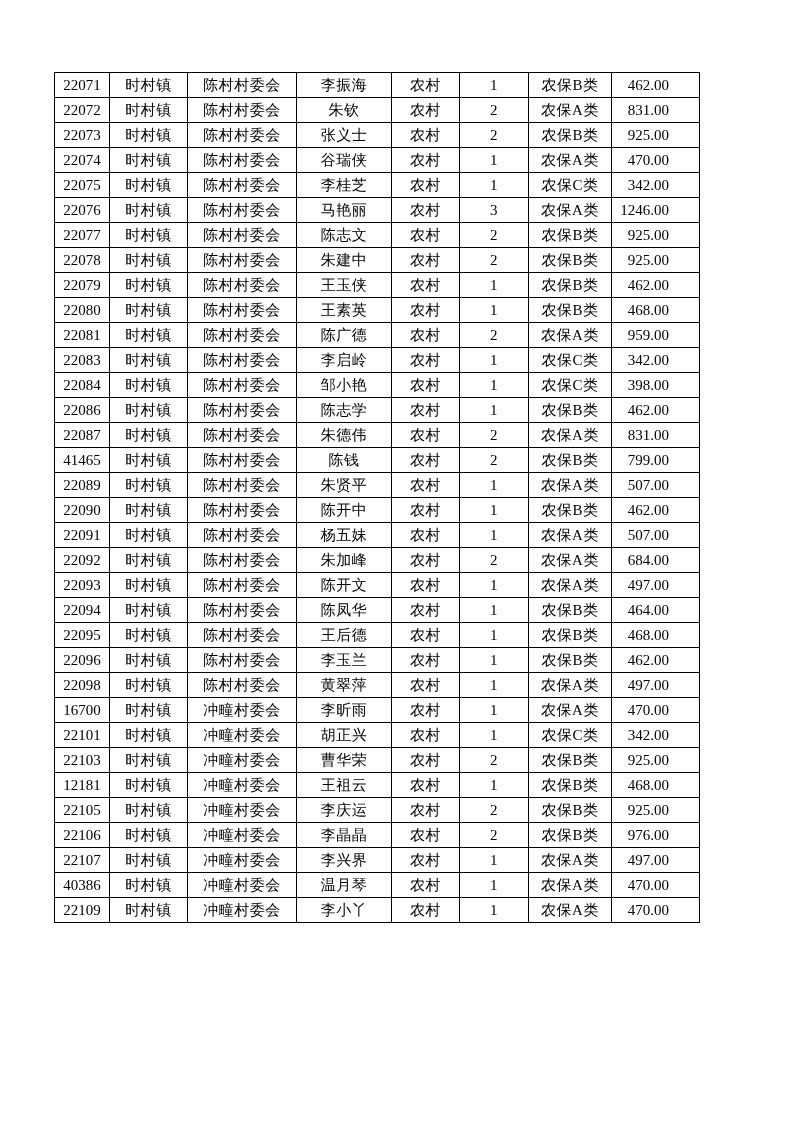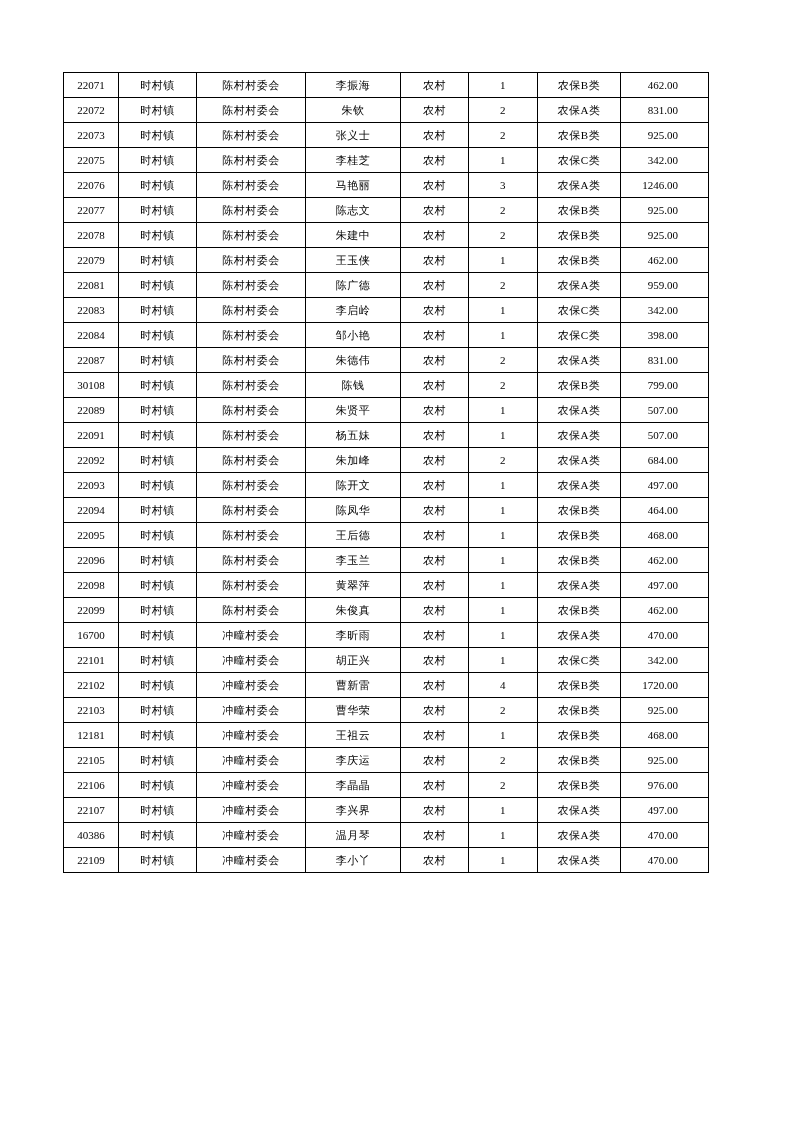--- a/index.html
+++ b/index.html
@@ -16,26 +16,26 @@
   }
   .page {
     position: absolute;
     left: 0; top: 0;
     width: 793px;
     height: 1122px;
     background: #ffffff;
   }
   table.data-table {
     position: absolute;
-    left: 63px;
+    left: 54px;
     top: 72px;
     border-collapse: collapse;
     table-layout: fixed;
     width: 645px;
-    font-size: 11px;
+    font-size: 15px;
   }
   table.data-table td {
     border: 1px solid #000000;
     height: 24px;
     padding: 0;
     text-align: center;
     vertical-align: middle;
     white-space: nowrap;
     overflow: hidden;
     letter-spacing: 0.5px;
@@ -98,20 +98,30 @@
           <td class="col-0">22073</td>
           <td class="col-1">时村镇</td>
           <td class="col-2">陈村村委会</td>
           <td class="col-3">张义士</td>
           <td class="col-4">农村</td>
           <td class="col-5">2</td>
           <td class="col-6">农保B类</td>
           <td class="col-7">925.00</td>
         </tr>
         <tr>
+          <td class="col-0">22074</td>
+          <td class="col-1">时村镇</td>
+          <td class="col-2">陈村村委会</td>
+          <td class="col-3">谷瑞侠</td>
+          <td class="col-4">农村</td>
+          <td class="col-5">1</td>
+          <td class="col-6">农保A类</td>
+          <td class="col-7">470.00</td>
+        </tr>
+        <tr>
           <td class="col-0">22075</td>
           <td class="col-1">时村镇</td>
           <td class="col-2">陈村村委会</td>
           <td class="col-3">李桂芝</td>
           <td class="col-4">农村</td>
           <td class="col-5">1</td>
           <td class="col-6">农保C类</td>
           <td class="col-7">342.00</td>
         </tr>
         <tr>
@@ -148,20 +158,30 @@
           <td class="col-0">22079</td>
           <td class="col-1">时村镇</td>
           <td class="col-2">陈村村委会</td>
           <td class="col-3">王玉侠</td>
           <td class="col-4">农村</td>
           <td class="col-5">1</td>
           <td class="col-6">农保B类</td>
           <td class="col-7">462.00</td>
         </tr>
         <tr>
+          <td class="col-0">22080</td>
+          <td class="col-1">时村镇</td>
+          <td class="col-2">陈村村委会</td>
+          <td class="col-3">王素英</td>
+          <td class="col-4">农村</td>
+          <td class="col-5">1</td>
+          <td class="col-6">农保B类</td>
+          <td class="col-7">468.00</td>
+        </tr>
+        <tr>
           <td class="col-0">22081</td>
           <td class="col-1">时村镇</td>
           <td class="col-2">陈村村委会</td>
           <td class="col-3">陈广德</td>
           <td class="col-4">农村</td>
           <td class="col-5">2</td>
           <td class="col-6">农保A类</td>
           <td class="col-7">959.00</td>
         </tr>
         <tr>
@@ -178,50 +198,70 @@
           <td class="col-0">22084</td>
           <td class="col-1">时村镇</td>
           <td class="col-2">陈村村委会</td>
           <td class="col-3">邹小艳</td>
           <td class="col-4">农村</td>
           <td class="col-5">1</td>
           <td class="col-6">农保C类</td>
           <td class="col-7">398.00</td>
         </tr>
         <tr>
+          <td class="col-0">22086</td>
+          <td class="col-1">时村镇</td>
+          <td class="col-2">陈村村委会</td>
+          <td class="col-3">陈志学</td>
+          <td class="col-4">农村</td>
+          <td class="col-5">1</td>
+          <td class="col-6">农保B类</td>
+          <td class="col-7">462.00</td>
+        </tr>
+        <tr>
           <td class="col-0">22087</td>
           <td class="col-1">时村镇</td>
           <td class="col-2">陈村村委会</td>
           <td class="col-3">朱德伟</td>
           <td class="col-4">农村</td>
           <td class="col-5">2</td>
           <td class="col-6">农保A类</td>
           <td class="col-7">831.00</td>
         </tr>
         <tr>
-          <td class="col-0">30108</td>
+          <td class="col-0">41465</td>
           <td class="col-1">时村镇</td>
           <td class="col-2">陈村村委会</td>
           <td class="col-3">陈钱</td>
           <td class="col-4">农村</td>
           <td class="col-5">2</td>
           <td class="col-6">农保B类</td>
           <td class="col-7">799.00</td>
         </tr>
         <tr>
           <td class="col-0">22089</td>
           <td class="col-1">时村镇</td>
           <td class="col-2">陈村村委会</td>
           <td class="col-3">朱贤平</td>
           <td class="col-4">农村</td>
           <td class="col-5">1</td>
           <td class="col-6">农保A类</td>
           <td class="col-7">507.00</td>
         </tr>
         <tr>
+          <td class="col-0">22090</td>
+          <td class="col-1">时村镇</td>
+          <td class="col-2">陈村村委会</td>
+          <td class="col-3">陈开中</td>
+          <td class="col-4">农村</td>
+          <td class="col-5">1</td>
+          <td class="col-6">农保B类</td>
+          <td class="col-7">462.00</td>
+        </tr>
+        <tr>
           <td class="col-0">22091</td>
           <td class="col-1">时村镇</td>
           <td class="col-2">陈村村委会</td>
           <td class="col-3">杨五妹</td>
           <td class="col-4">农村</td>
           <td class="col-5">1</td>
           <td class="col-6">农保A类</td>
           <td class="col-7">507.00</td>
         </tr>
         <tr>
@@ -276,60 +316,40 @@
         </tr>
         <tr>
           <td class="col-0">22098</td>
           <td class="col-1">时村镇</td>
           <td class="col-2">陈村村委会</td>
           <td class="col-3">黄翠萍</td>
           <td class="col-4">农村</td>
           <td class="col-5">1</td>
           <td class="col-6">农保A类</td>
           <td class="col-7">497.00</td>
-        </tr>
-        <tr>
-          <td class="col-0">22099</td>
-          <td class="col-1">时村镇</td>
-          <td class="col-2">陈村村委会</td>
-          <td class="col-3">朱俊真</td>
-          <td class="col-4">农村</td>
-          <td class="col-5">1</td>
-          <td class="col-6">农保B类</td>
-          <td class="col-7">462.00</td>
         </tr>
         <tr>
           <td class="col-0">16700</td>
           <td class="col-1">时村镇</td>
           <td class="col-2">冲疃村委会</td>
           <td class="col-3">李昕雨</td>
           <td class="col-4">农村</td>
           <td class="col-5">1</td>
           <td class="col-6">农保A类</td>
           <td class="col-7">470.00</td>
         </tr>
         <tr>
           <td class="col-0">22101</td>
           <td class="col-1">时村镇</td>
           <td class="col-2">冲疃村委会</td>
           <td class="col-3">胡正兴</td>
           <td class="col-4">农村</td>
           <td class="col-5">1</td>
           <td class="col-6">农保C类</td>
           <td class="col-7">342.00</td>
-        </tr>
-        <tr>
-          <td class="col-0">22102</td>
-          <td class="col-1">时村镇</td>
-          <td class="col-2">冲疃村委会</td>
-          <td class="col-3">曹新雷</td>
-          <td class="col-4">农村</td>
-          <td class="col-5">4</td>
-          <td class="col-6">农保B类</td>
-          <td class="col-7">1720.00</td>
         </tr>
         <tr>
           <td class="col-0">22103</td>
           <td class="col-1">时村镇</td>
           <td class="col-2">冲疃村委会</td>
           <td class="col-3">曹华荣</td>
           <td class="col-4">农村</td>
           <td class="col-5">2</td>
           <td class="col-6">农保B类</td>
           <td class="col-7">925.00</td>

